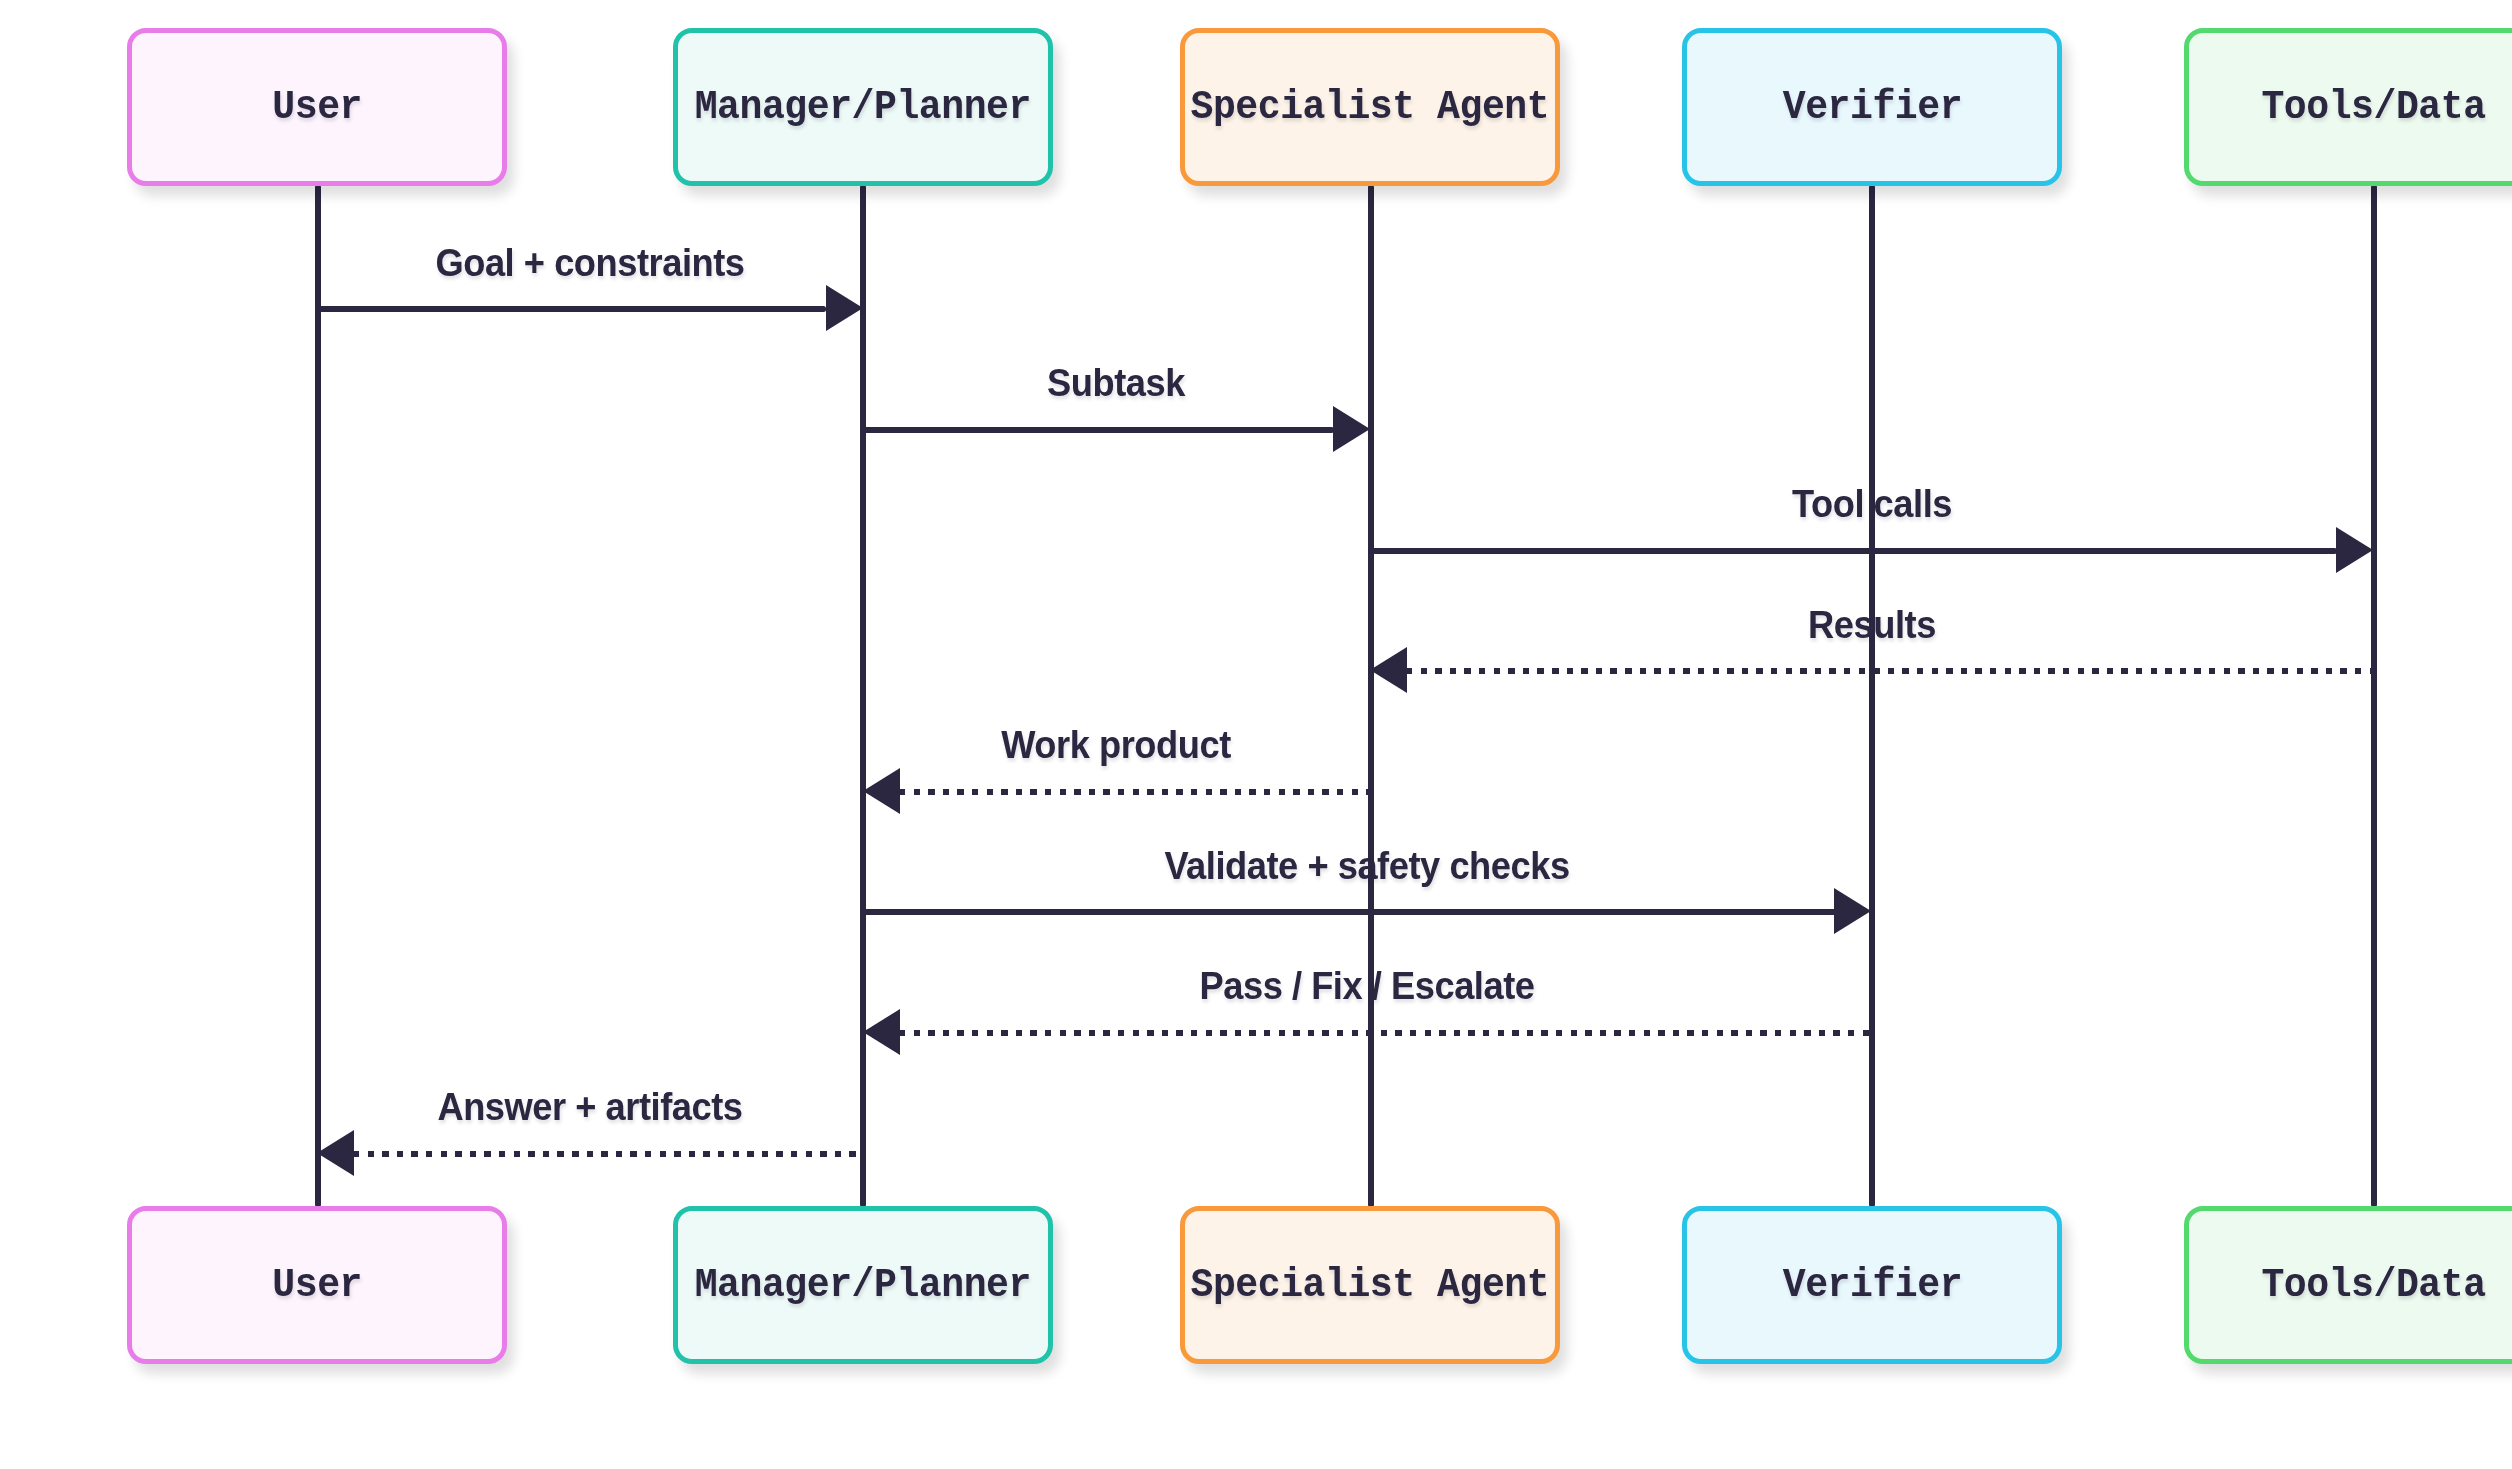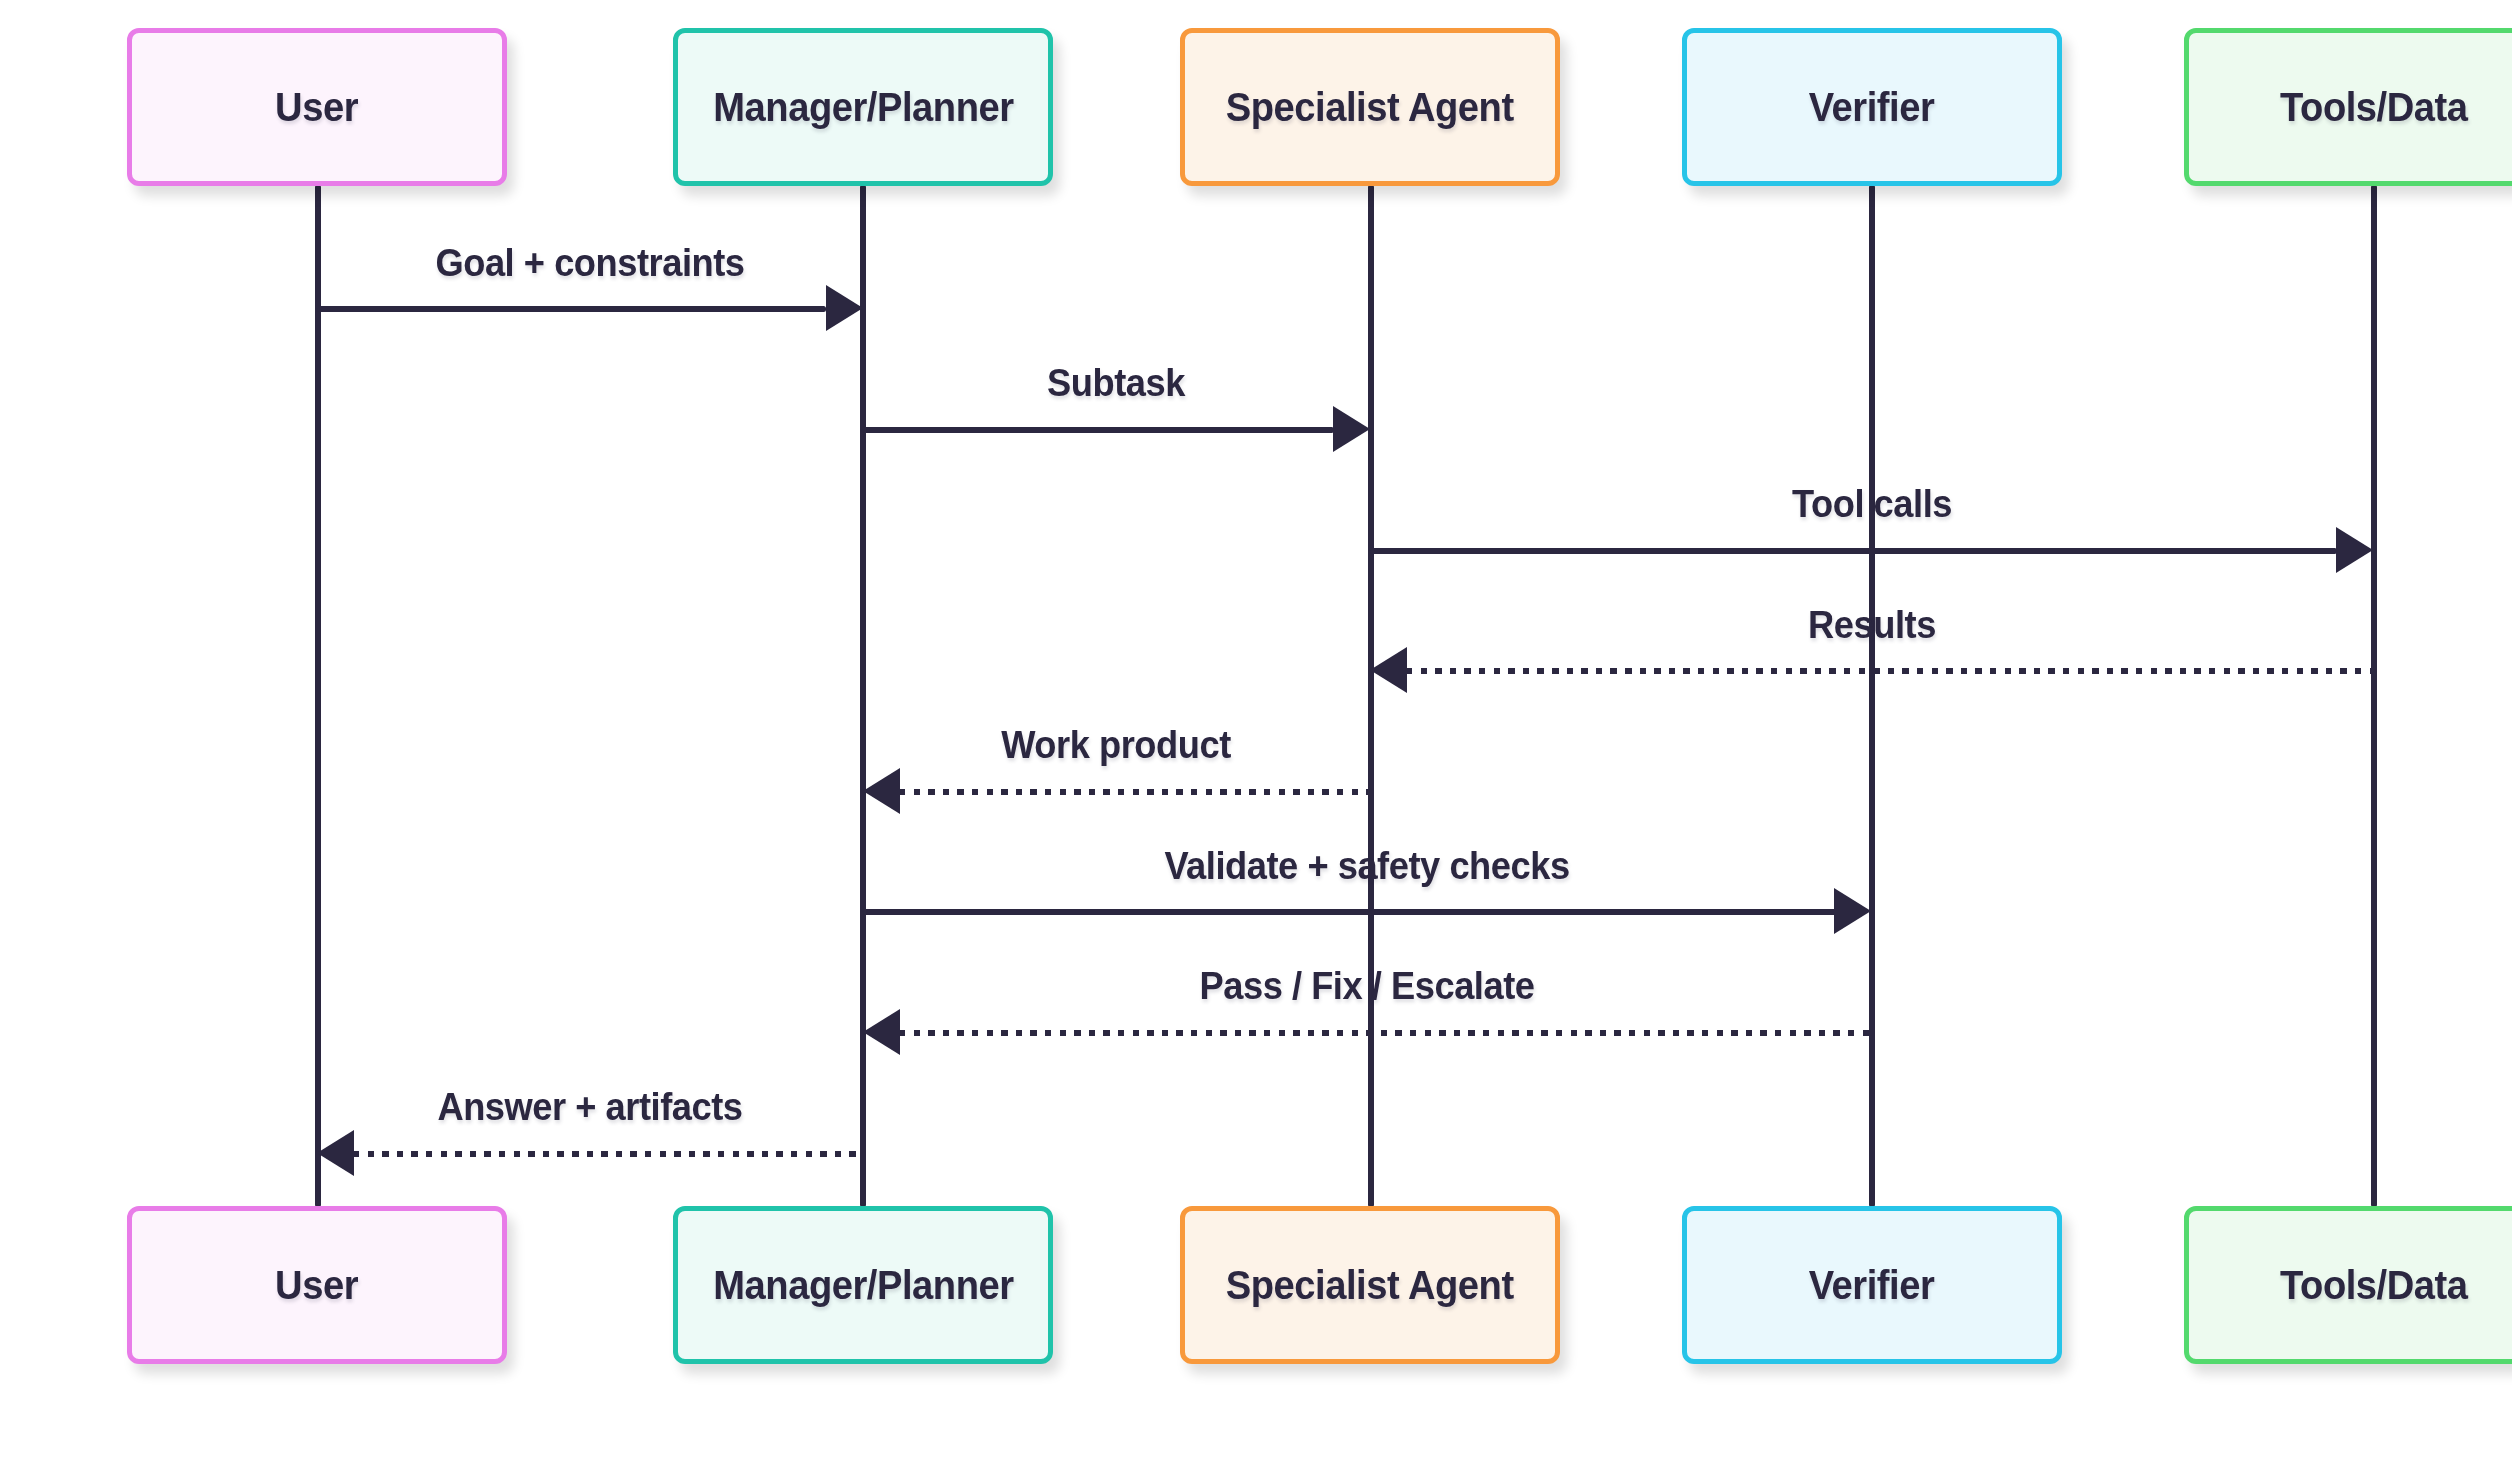--- a/index.html
+++ b/index.html
@@ -18,25 +18,26 @@
   .lifeline {
     position: absolute;
     width: 5.5px;
     border-radius: 2px;
   }
   .actor-box {
     position: absolute;
     box-sizing: border-box;
     border-style: solid;
     border-width: 5.5px;
-    border-radius: 12px;
+    border-radius: 19px;
     box-shadow: 7px 10px 12px rgba(0,0,0,0.13);
     display: flex;
     align-items: center;
     justify-content: center;
+    font-family: Liberation Mono, monospace;
   }
   .actor-label {
     display: inline-block;
     font-size: 41px;
     font-weight: 600;
     letter-spacing: -0.5px;
     transform: scaleX(0.93);
     white-space: nowrap;
     text-shadow: 1px 3px 4px rgba(43,39,64,0.15);
   }

